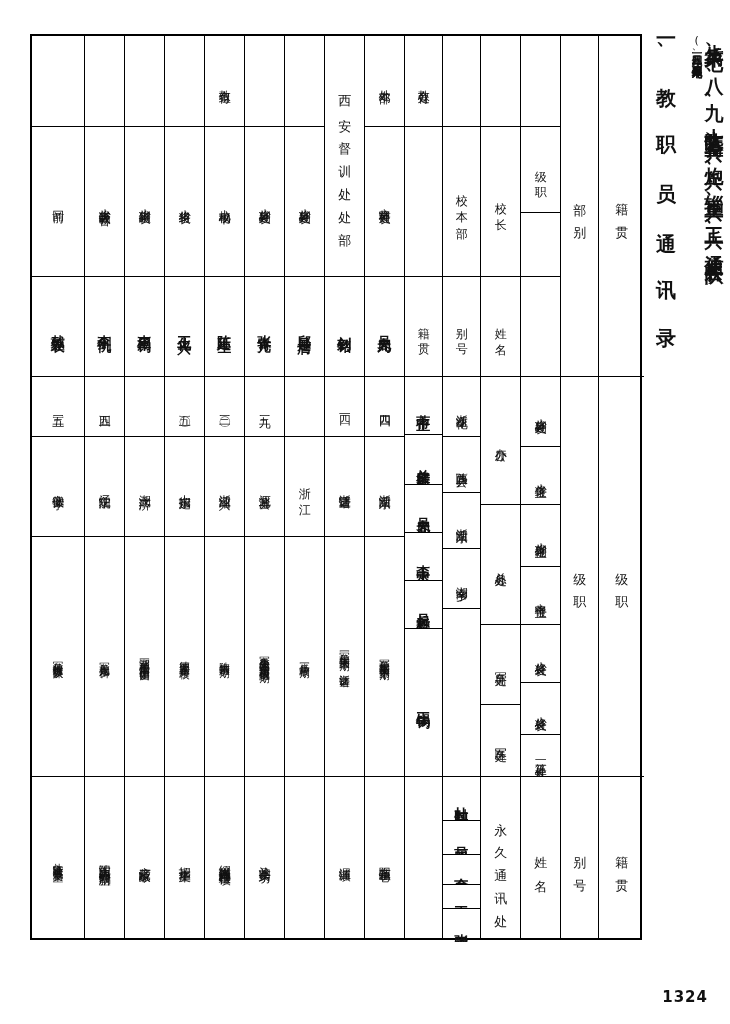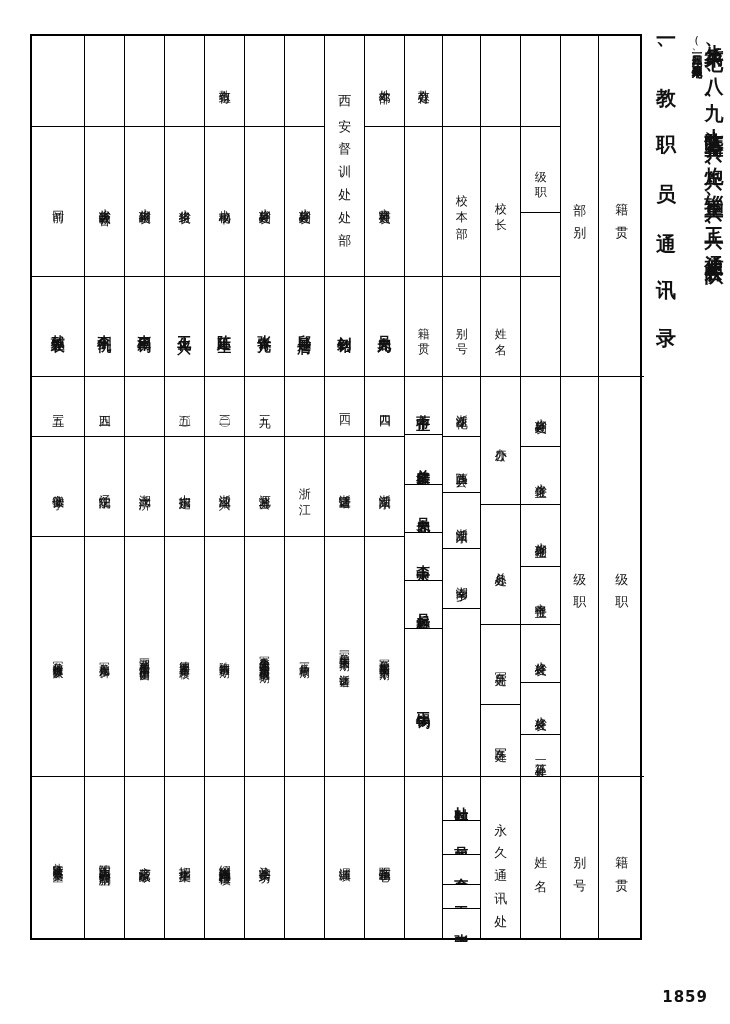--- a/index.html
+++ b/index.html
@@ -489,14 +489,14 @@
 
     <div class="col" style="left:104px;width:0;border-left:none;"></div>
 
   </div>
 
   <div style="position:absolute;left:30px;top:34px;width:612px;height:906px;pointer-events:none;">
 
     <div style="position:absolute;left:12px;top:96px;" class="v" style2=""></div>
   </div>
 
-  <div class="pagenum">1859</div>
+  <div class="pagenum">1324</div>
 </div>
 
 </body></html>

